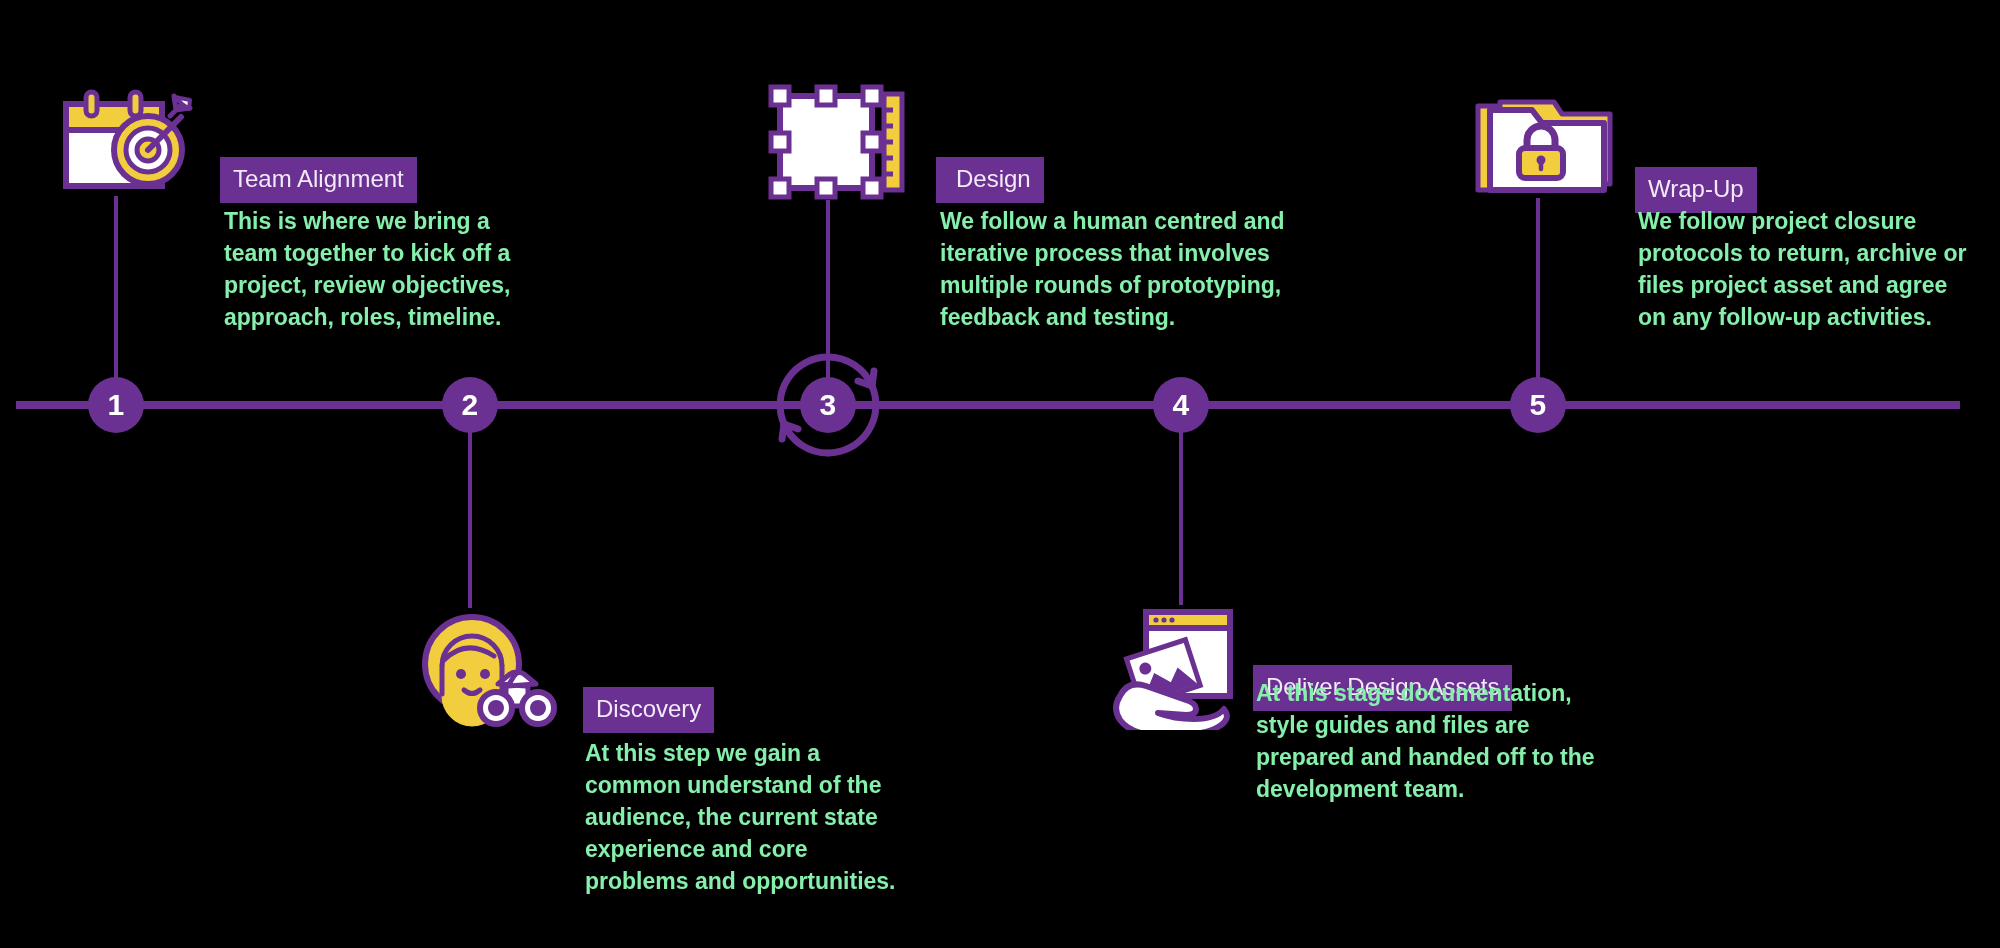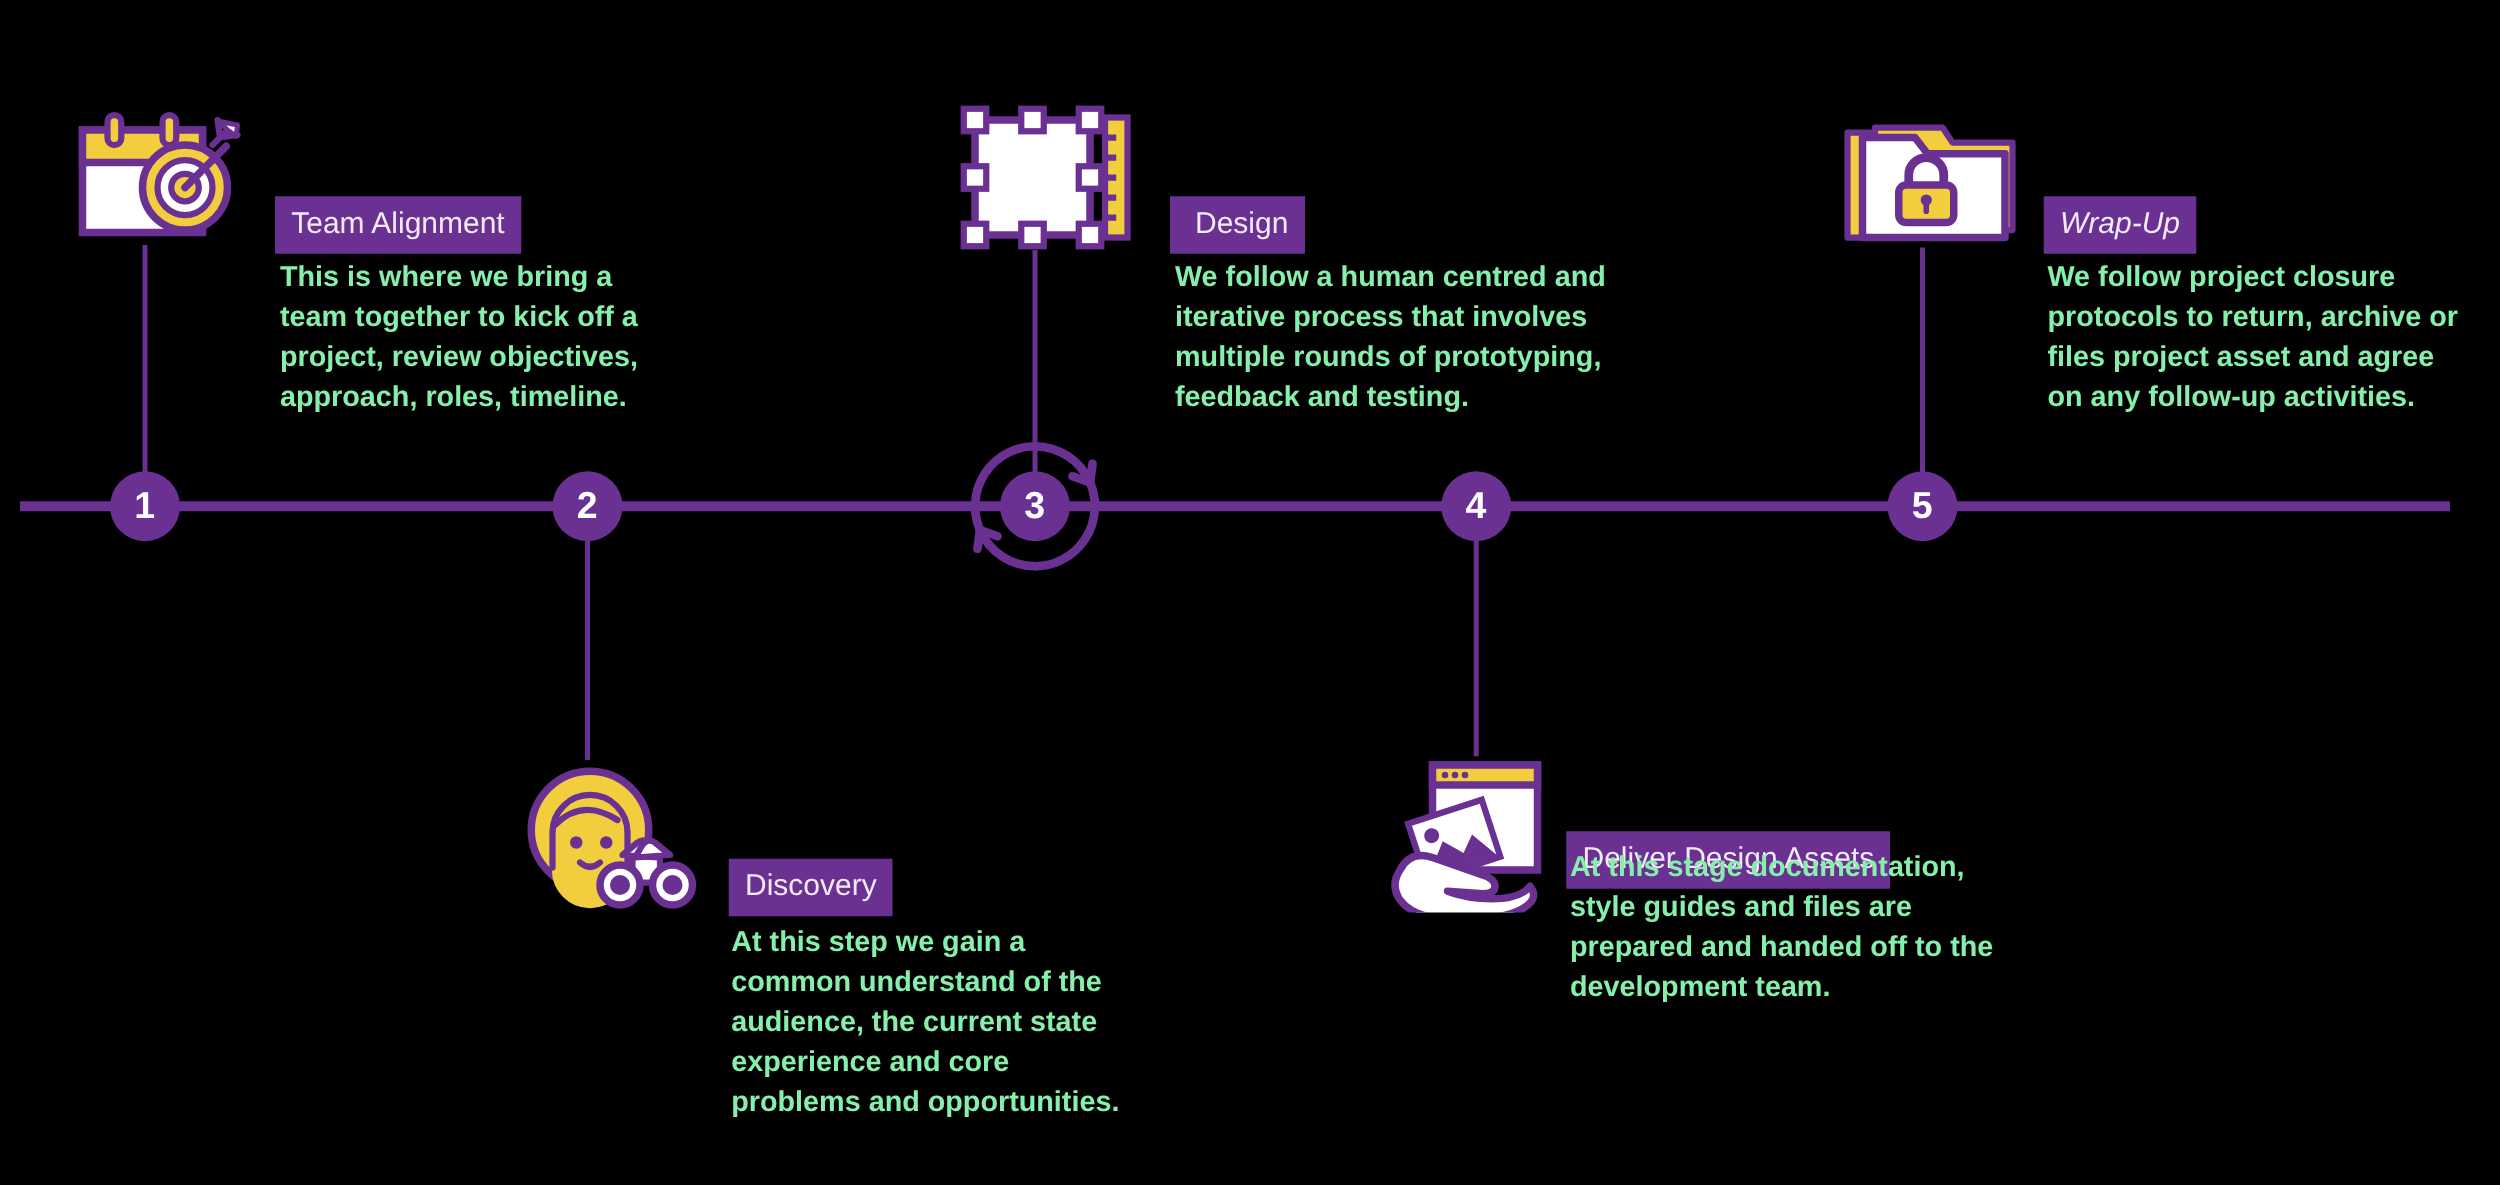--- a/index.html
+++ b/index.html
@@ -203,21 +203,21 @@
 
       <path d="M24 22 h42 l10 13 h62 v67 h-114 Z" fill="#FFFFFF" stroke="#6B3192" stroke-width="6" stroke-linejoin="round"></path>
 
       <path d="M61 62 v-10 a14 14 0 0 1 28 0 v10" fill="none" stroke="#6B3192" stroke-width="7"></path>
       <rect x="53" y="60" width="44" height="30" rx="6" fill="#F2CE3E" stroke="#6B3192" stroke-width="6"></rect>
       <circle cx="75" cy="72" r="4.5" fill="#6B3192"></circle>
       <path d="M75 74 v7" stroke="#6B3192" stroke-width="4.5" stroke-linecap="round"></path>
     </svg>
   </div>
 
-  <div class="badge" style="left:1635px;top:157px;font-style:italic;">
+  <div class="badge" style="left:1635px;top:167px;">
     <span>Wrap-Up</span>
   </div>
   <div class="desc" style="left:1638px;top:205px;width:330px;">We follow project closure protocols to return, archive or files project asset and agree on any follow-up activities.</div>
 
   <div class="node" style="left:1510px;top:377px;">
     <span>5</span>
   </div>
 
 </div>
 

